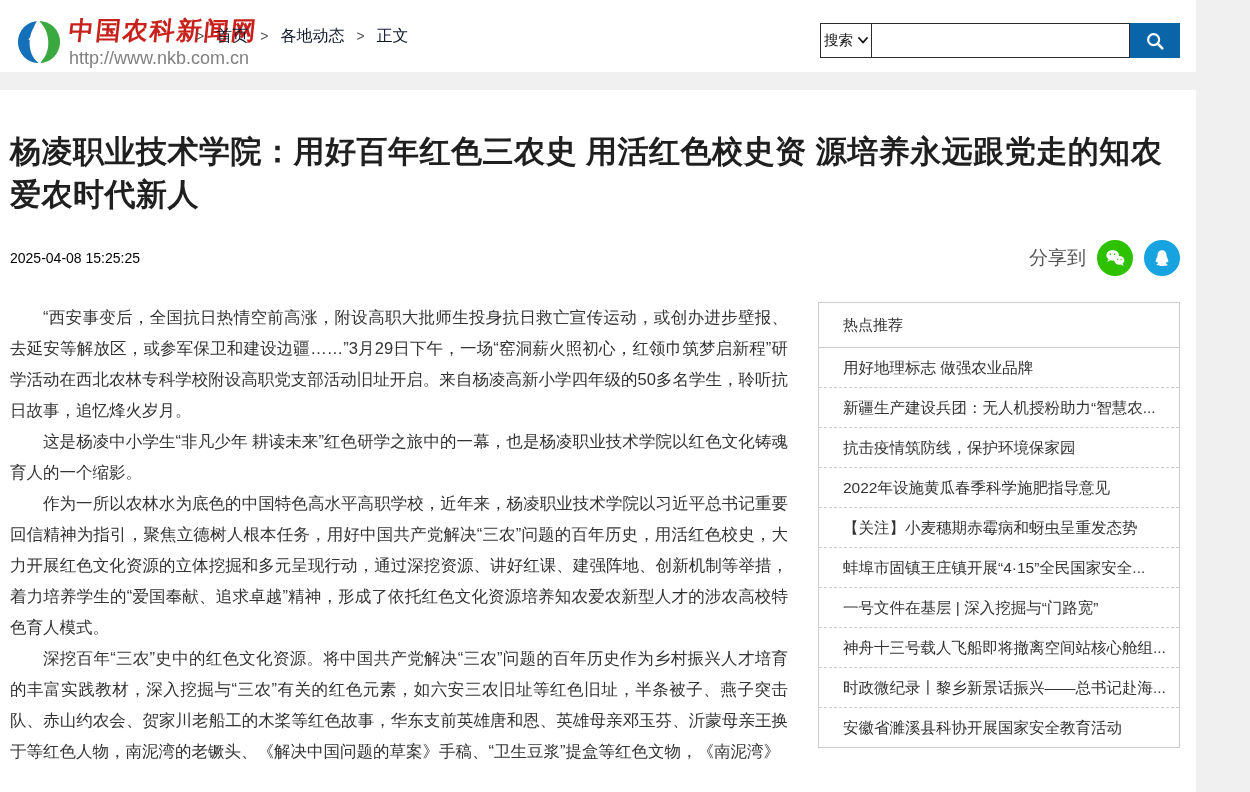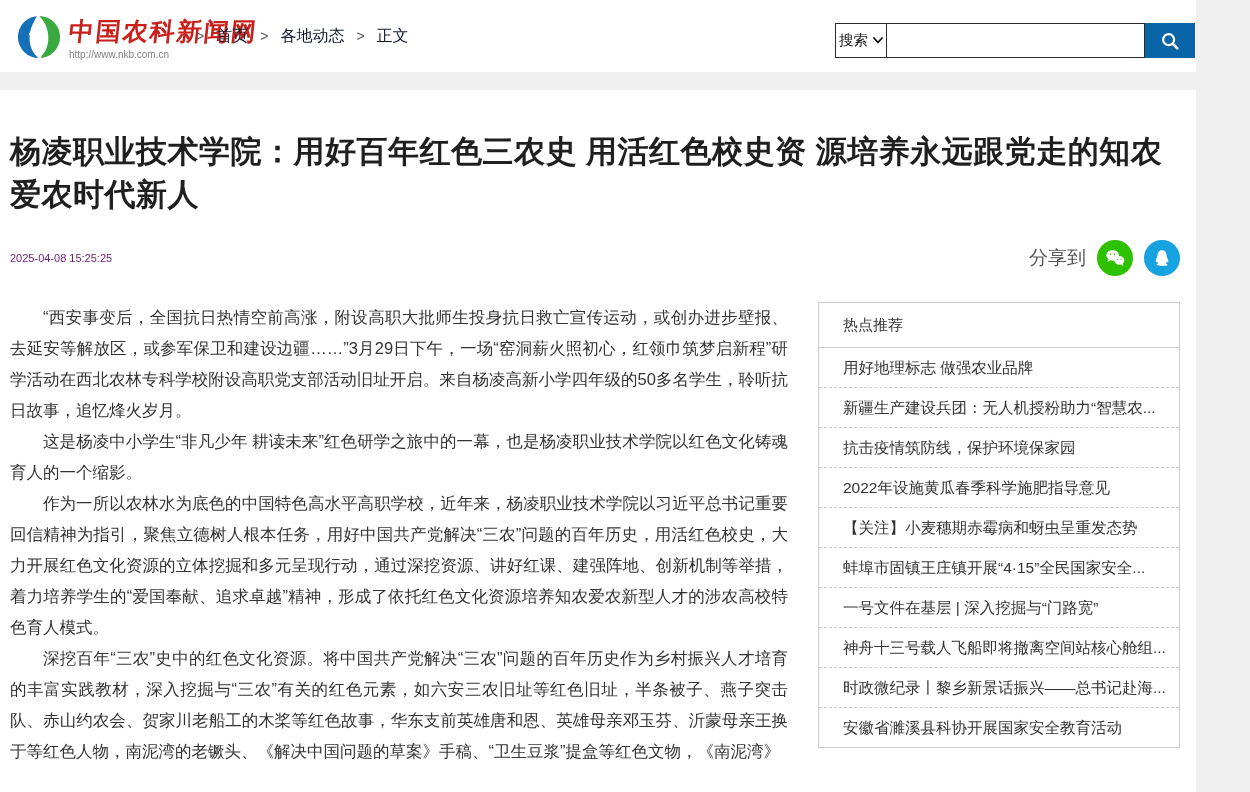--- a/index.html
+++ b/index.html
@@ -10,42 +10,42 @@
     color:#333;
   }
   .page-col { width:1196px; background:#fff; }
 
   
   .header { position:relative; height:72px; }
   .logo { position:absolute; left:16px; top:14px; display:flex; align-items:center; gap:7px; }
   .logo-mark { width:46px; height:46px; }
   .logo-cn { color:#c8201a; font-weight:bold; font-size:25px; letter-spacing:2px;
              transform:skewX(-6deg); font-family:"Liberation Serif","DejaVu Serif",serif; }
-  .logo-url { color:#808080; font-size:10px; margin-top:1px; }
+  .logo-url { color:#808080; font-size:18px; margin-top:1px; }
   .breadcrumb { position:absolute; left:196px; top:0; height:72px; display:flex;
                 align-items:center; gap:12px; font-size:16px; color:#333; }
   .crumb-sep { color:#555; font-size:14px; }
   .crumb { text-decoration:none; color:#0f172a; }
 
-  .search { position:absolute; right:1px; top:23px; height:21px; display:flex; }
+  .search { position:absolute; right:16px; top:23px; height:21px; display:flex; }
   .search-select { width:52px; height:35px; border:1px solid #2b2b2b; background:#fff;
                    display:flex; align-items:center; justify-content:center; gap:5px;
                    font-size:14.5px; color:#111; cursor:pointer; }
   .search-input { width:258px; height:35px; border:1px solid #2b2b2b; border-left:none;
                   outline:none; padding:0 8px; font-size:14px; }
   .search-btn { width:50px; height:35px; border:none; background:#0a64a8; cursor:pointer;
                 display:flex; align-items:center; justify-content:center; }
 
   
   .content { margin-top:18px; height:702px; padding:40px 16px 8px 8px; overflow:hidden; }
   .article-title { font-size:31px; line-height:43px; font-weight:bold; color:#1f1f1f;
                    letter-spacing:0.5px; padding-left:2px; }
   .meta-row { margin-top:24px; display:flex; justify-content:space-between; align-items:center;
               padding-left:2px; }
-  .article-date { color:#701a75; font-size:11px; font-family:"Liberation Sans","DejaVu Sans",sans-serif; }
+  .article-date { color:#000000; font-size:14px; font-family:"Liberation Sans","DejaVu Sans",sans-serif; }
   .share { display:flex; align-items:center; gap:11px; }
   .share-label { color:#555; font-size:19px; }
   .share-circle { width:36px; height:36px; border-radius:50%; display:flex; align-items:center;
                   justify-content:center; cursor:pointer; }
   .share-wechat { background:#2dc100; }
   .share-qq { background:#17a2e0; }
 
   .columns { margin-top:26px; display:flex; align-items:flex-start; gap:30px; }
   .article-body { width:782px; font-size:16.5px; line-height:31px; color:#333;
                   text-align:justify; padding-left:2px; }

